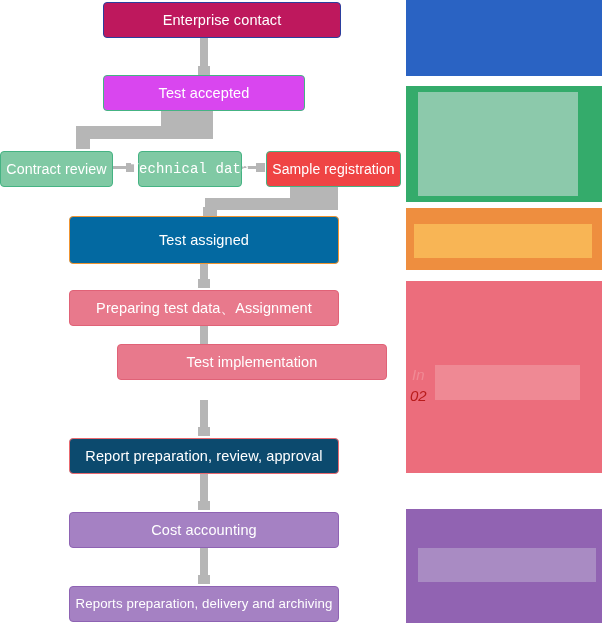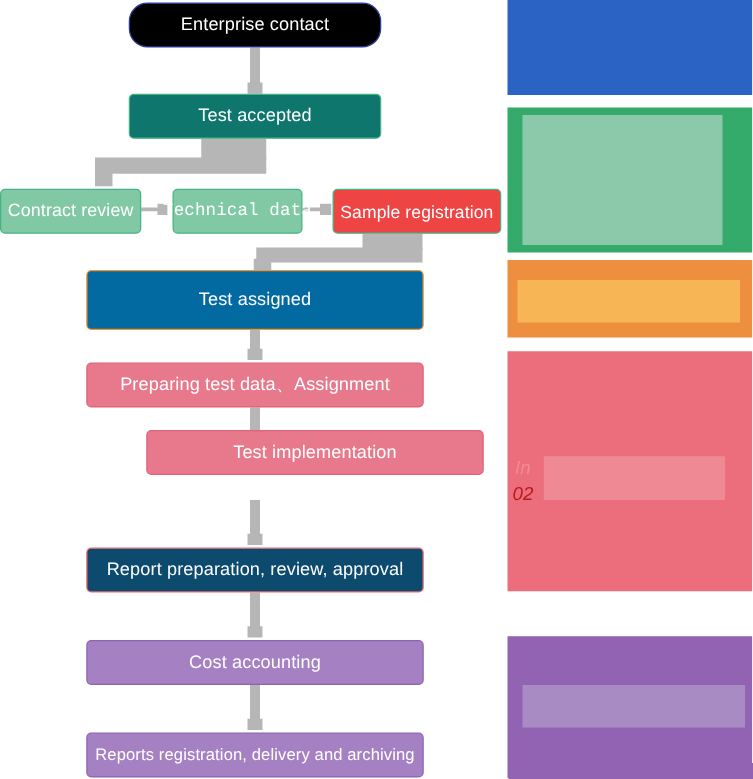--- a/index.html
+++ b/index.html
@@ -112,24 +112,24 @@
       <div class="conn" style="left: 200px; top: 548px; width: 8px; height: 29px; background: rgb(182, 182, 182);"></div>
       <div class="arrowhead" style="left: 198px; top: 575px; width: 12px; height: 9px; background: rgb(182, 182, 182);"></div>
     </div>
 
   <div id="obscured-layer" style="position: absolute; left: 0px; top: 0px; width: 100%; height: 100%; z-index: 1; font-style: italic;">
       <div style="position: absolute; left: 412px; top: 366px; color: rgb(240, 138, 149); font-size: 15px; white-space: nowrap; z-index: 1;">In</div>
       <div style="position: absolute; left: 410px; top: 387px; color: #b91c1c; font-size: 15px; white-space: nowrap; z-index: 1;">02</div>
     </div>
 
   <div id="nodes-layer">
-      <div class="node" style="left: 103px; top: 2px; width: 202px; height: 36px; background: #000000; border-color: rgb(43, 63, 158); border-radius: 15px;">
+      <div class="node" style="left: 103px; top: 2px; width: 238px; height: 36px; background: #be185d; border-color: rgb(43, 63, 158);">
         <span class="node-label">Enterprise contact</span>
       </div>
-      <div class="node" style="left: 103px; top: 75px; width: 202px; height: 36px; background: #0f766e; border-color: rgb(69, 179, 131);">
+      <div class="node" style="left: 103px; top: 75px; width: 202px; height: 36px; background: #d946ef; border-color: rgb(69, 179, 131);">
         <span class="node-label">Test accepted</span>
       </div>
       <div class="node" style="left: 0px; top: 151px; width: 113px; height: 36px; background: rgb(128, 201, 164); border-color: rgb(69, 179, 131);">
         <span class="node-label" style="font-size: 14.25px;">Contract review</span>
       </div>
       <div class="node" style="left: 138px; top: 151px; width: 104px; height: 36px; background: rgb(128, 201, 164); border-color: rgb(69, 179, 131);">
         <span class="node-label" style="font-size: 14px; font-family: Liberation Mono, monospace;">Technical data</span>
       </div>
       <div class="node" style="left: 266px; top: 151px; width: 135px; height: 36px; background: #ef4444; border-color: rgb(69, 179, 131);">
         <span class="node-label" style="font-size: 14px;">Sample registration</span>
@@ -143,17 +143,17 @@
       <div class="node" style="left: 69px; top: 344px; width: 270px; height: 36px; background: rgb(232, 121, 140); border-color: rgb(224, 98, 119); margin-left: 48px;">
         <span class="node-label">Test implementation</span>
       </div>
       <div class="node" style="left: 69px; top: 438px; width: 270px; height: 36px; background: #0c4a6e; border-color: rgb(233, 105, 111);">
         <span class="node-label">Report preparation, review, approval</span>
       </div>
       <div class="node" style="left: 69px; top: 512px; width: 270px; height: 36px; background: rgb(165, 129, 195); border-color: rgb(142, 99, 179);">
         <span class="node-label">Cost accounting</span>
       </div>
       <div class="node" style="left: 69px; top: 586px; width: 270px; height: 36px; background: rgb(165, 129, 195); border-color: rgb(142, 99, 179);">
-        <span class="node-label" style="font-size: 13.25px;">Reports registration, delivery and archiving</span>
+        <span class="node-label" style="font-size: 13.25px;">Reports preparation, delivery and archiving</span>
       </div>
     </div>
 
 </div>
 
 </body></html>

